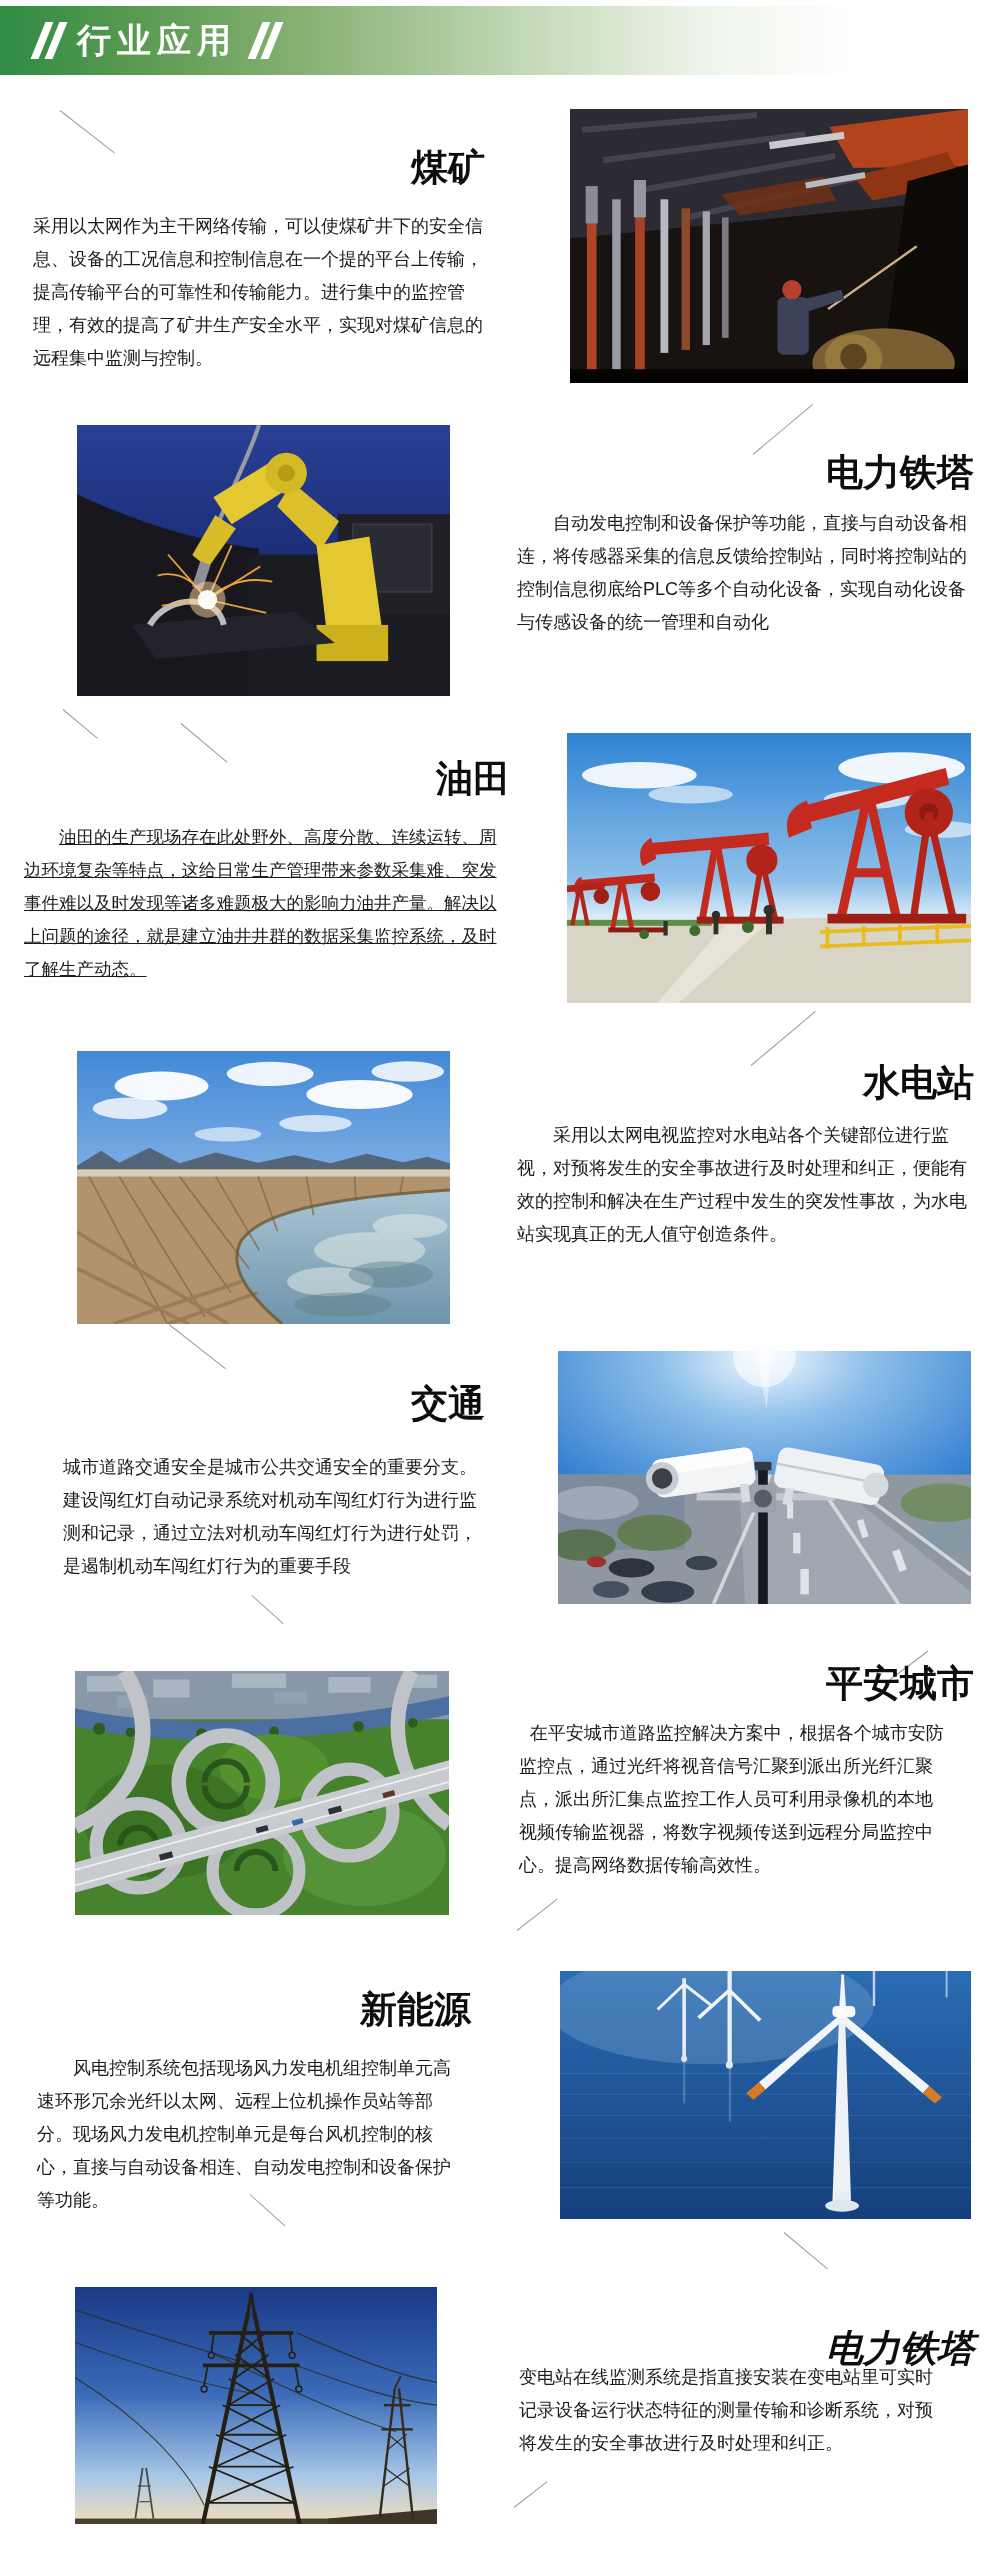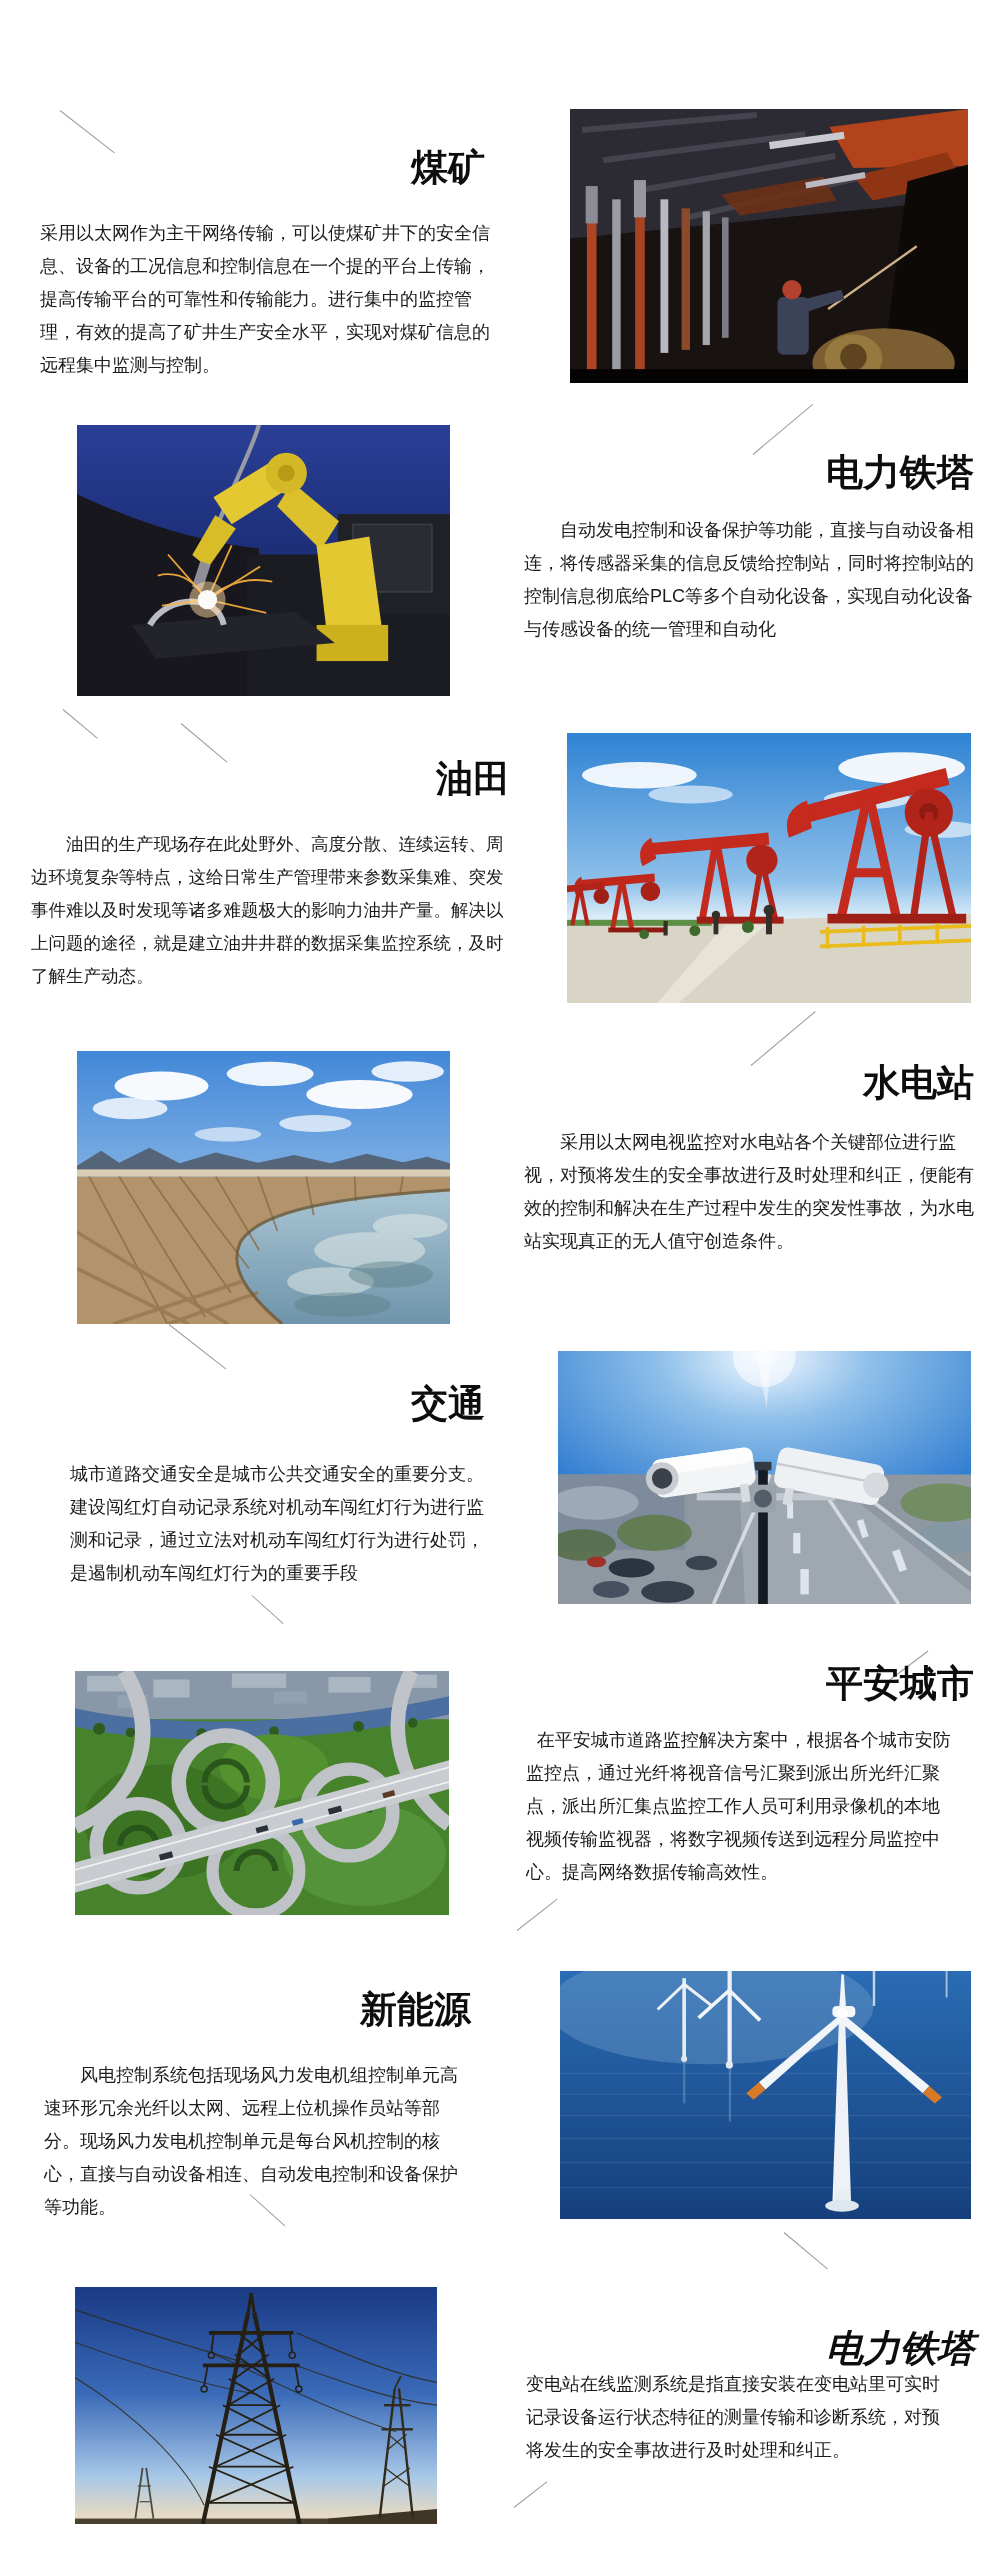--- a/index.html
+++ b/index.html
@@ -7,31 +7,38 @@
         font-family:"Liberation Sans","DejaVu Sans",sans-serif;}
   
   .banner{position:absolute;left:0;top:6px;width:100%;height:69px;box-sizing:border-box;
           display:flex;align-items:center;padding-left:35px;
           background:linear-gradient(90deg,#2e8b44 0%,#55984e 12%,#86b072 30%,#c2d8b6 52%,#eef4ea 70%,#ffffff 85%);}
   .slash{display:inline-block;width:7.8px;height:37px;background:#ffffff;transform:skewX(-22deg);margin:0 3px;}
   .banner-title{color:#ffffff;font-family:"Liberation Serif","DejaVu Serif",serif;
           font-size:34px;font-weight:700;letter-spacing:6px;margin:0 14.5px;white-space:nowrap;}
   
   .sec-title{position:absolute;margin:3px;font-size:37px;font-weight:600;color:#0d0d0d;text-align:right;}
-  .sec-body{position:absolute;margin:7px;font-size:18px;line-height:33px;color:#1b1b1b;text-align:left;}
+  .sec-body{position:absolute;margin:0;font-size:18px;line-height:33px;color:#1b1b1b;text-align:left;}
   .photo{position:absolute;overflow:hidden;}
   .photo svg{width:100%;height:100%;display:block;}
   
   .deco{position:absolute;height:0;border-top:1.2px solid #989da2;transform-origin:left center;}
 </style>
 </head>
 <body>
 
 <div class="page">
 
+  <div class="banner">
+    <span class="slash"></span>
+    <span class="slash"></span>
+    <h1 class="banner-title">行业应用</h1>
+    <span class="slash"></span>
+    <span class="slash"></span>
+  </div>
 
   <div class="deco" style="left:60px;top:110px;width:69px;transform:rotate(38deg);"></div>
   <div class="deco" style="left:753px;top:454px;width:78px;transform:rotate(-40deg);"></div>
   <div class="deco" style="left:63px;top:709px;width:45px;transform:rotate(40deg);"></div>
   <div class="deco" style="left:181px;top:723px;width:60px;transform:rotate(40deg);"></div>
   <div class="deco" style="left:751px;top:1065px;width:84px;transform:rotate(-40deg);"></div>
   <div class="deco" style="left:169px;top:1324px;width:72px;transform:rotate(38deg);"></div>
   <div class="deco" style="left:252px;top:1595px;width:42px;transform:rotate(42deg);"></div>
   <div class="deco" style="left:885px;top:1683px;width:54px;transform:rotate(-37deg);"></div>
   <div class="deco" style="left:517px;top:1930px;width:51px;transform:rotate(-38deg);"></div>
@@ -116,21 +123,21 @@
           <path d="M215,290 Q 262,248 322,260"></path>
         </g>
         <circle cx="215" cy="290" r="30" fill="#ffd9a0" opacity="0.5"></circle>
         <circle cx="215" cy="290" r="16" fill="#ffffff" opacity="0.95"></circle>
       </svg>
     </div>
   </section>
 
   <section>
     <h2 class="sec-title" style="left:24px;top:751px;width:483px;">油田</h2>
-    <p class="sec-body" style="left:24px;top:821px;width:483px;font-size:17.5px;text-indent:2em;">油田的生产现场存在此处野外、高度分散、连续运转、周边环境复杂等特点，这给日常生产管理带来参数采集难、突发事件难以及时发现等诸多难题极大的影响力油井产量。解决以上问题的途径，就是建立油井井群的数据采集监控系统，及时了解生产动态。</p>
+    <p class="sec-body" style="left:24px;top:821px;width:483px;font-size:17.5px;text-indent:2em;text-decoration:underline;">油田的生产现场存在此处野外、高度分散、连续运转、周边环境复杂等特点，这给日常生产管理带来参数采集难、突发事件难以及时发现等诸多难题极大的影响力油井产量。解决以上问题的途径，就是建立油井井群的数据采集监控系统，及时了解生产动态。</p>
     <div class="photo" style="left:567px;top:733px;width:404px;height:270px;">
       <svg viewBox="0 0 670 448" preserveAspectRatio="none">
         <defs>
           <linearGradient id="og1" x1="0" y1="0" x2="0" y2="1">
             <stop offset="0" stop-color="#2f83d3"></stop>
               <stop offset="0.55" stop-color="#8ec0ea"></stop>
               <stop offset="0.68" stop-color="#d9ebf7"></stop>
           </linearGradient>
         </defs>
         <rect width="670" height="448" fill="url(#og1)"></rect>

